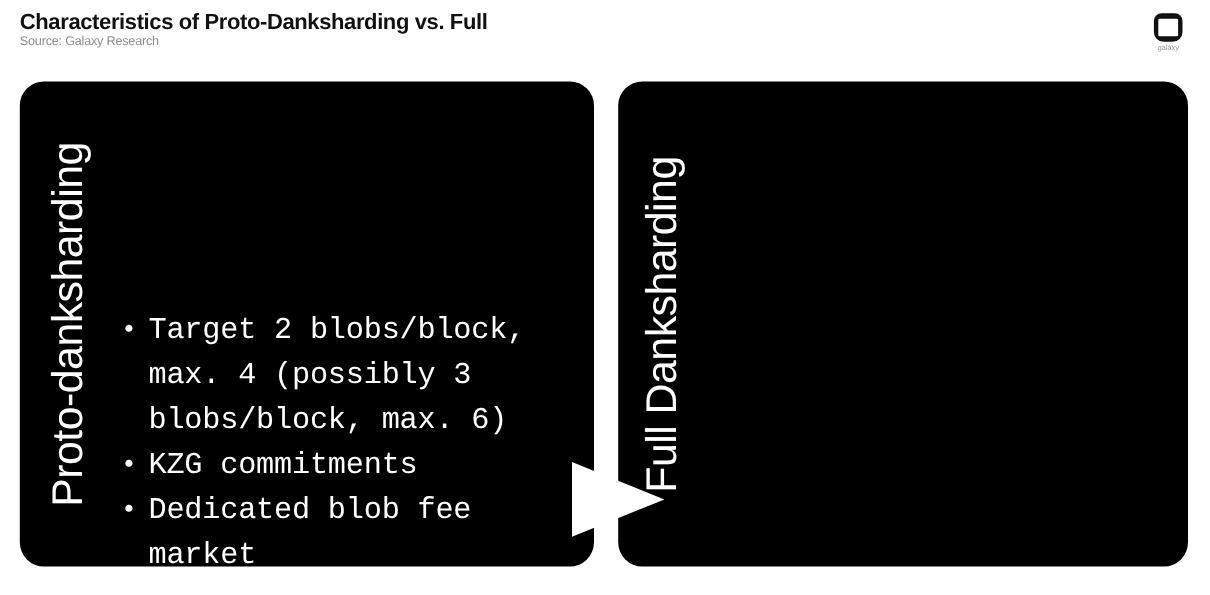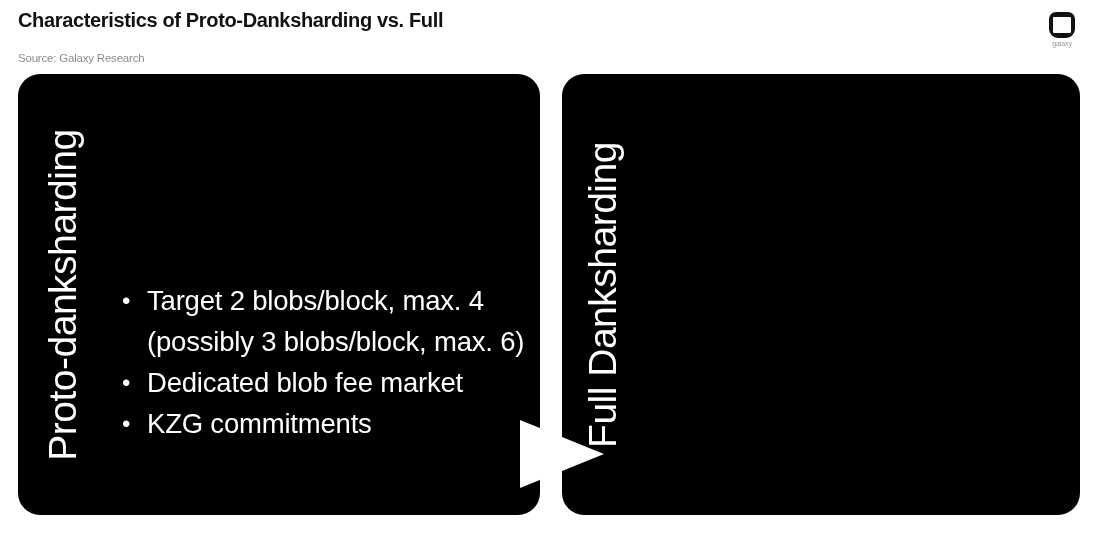--- a/index.html
+++ b/index.html
@@ -25,21 +25,21 @@
   }
   #title {
     font-size: 20px;
     font-weight: bold;
     color: #111111;
     letter-spacing: -0.35px;
     line-height: 21px;
     white-space: nowrap;
   }
   #source {
-    margin-top: 20px;
+    margin-top: 0;
     font-size: 11.5px;
     font-weight: normal;
     color: #8d8d8d;
     letter-spacing: -0.2px;
     line-height: 14px;
     white-space: nowrap;
   }
 
   
   #logo {
@@ -111,21 +111,21 @@
   .bullets {
     position: absolute;
     list-style: none;
     margin: 0;
     padding: 0;
     color: #ffffff;
     font-size: 27.5px;
     line-height: 41px;
     letter-spacing: -0.2px;
   }
-  #bullets-left  { left: 104px; top: 206px; width: 404px; }
+  #bullets-left  { left: 92px; top: 206px; width: 404px; font-family: Liberation Mono, monospace; }
 
   .bullets li {
     position: relative;
     padding-left: 25px;
     margin: 0;
   }
   .bullets li::before {
     content: "\2022";
     position: absolute;
     left: 0;
@@ -156,22 +156,22 @@
   <div id="logo-mark"></div>
   <div id="logo-word">galaxy</div>
 </div>
 
 <div class="panel" id="panel-left">
   <div class="vlabel" id="vlabel-left">
     <span>Proto-danksharding</span>
   </div>
   <ul class="bullets" id="bullets-left">
     <li>Target 2 blobs/block, max. 4 (possibly 3 blobs/block, max. 6)</li>
+    <li>KZG commitments</li>
     <li>Dedicated blob fee market</li>
-    <li>KZG commitments</li>
   </ul>
 </div>
 
 <div class="panel" id="panel-right">
   <div class="vlabel" id="vlabel-right">
     <span>Full Danksharding</span>
   </div>
 
 </div>
 

